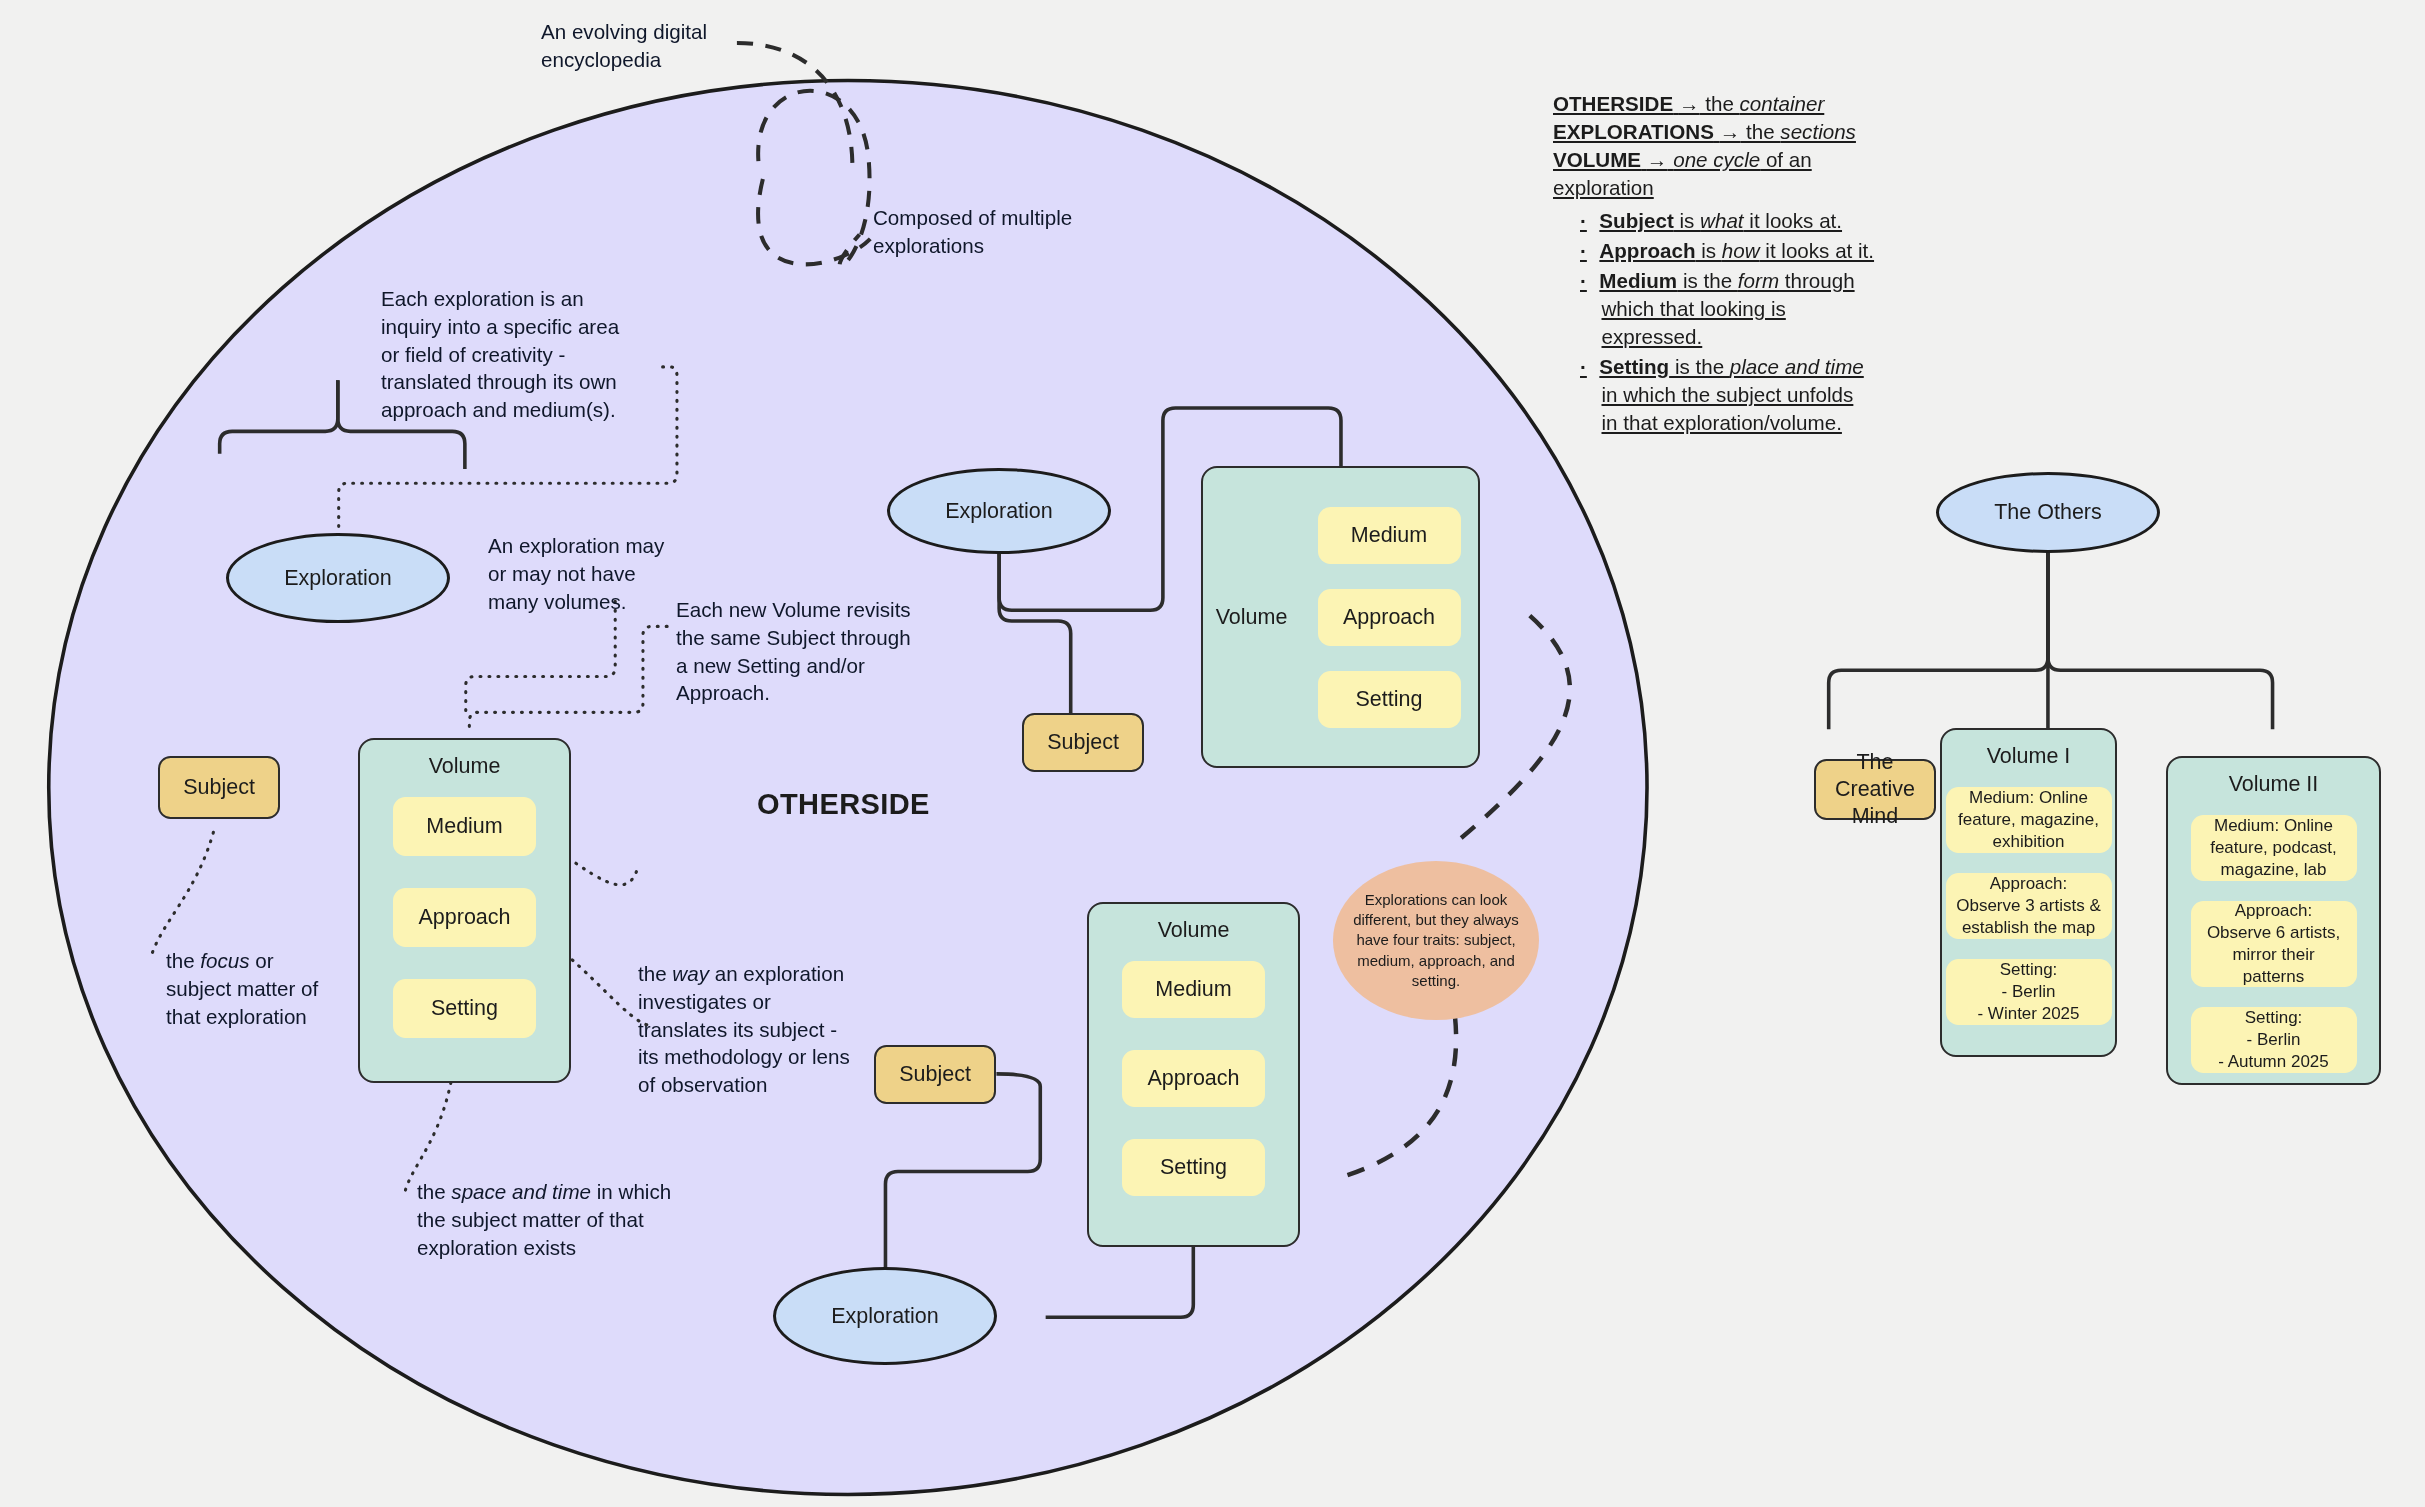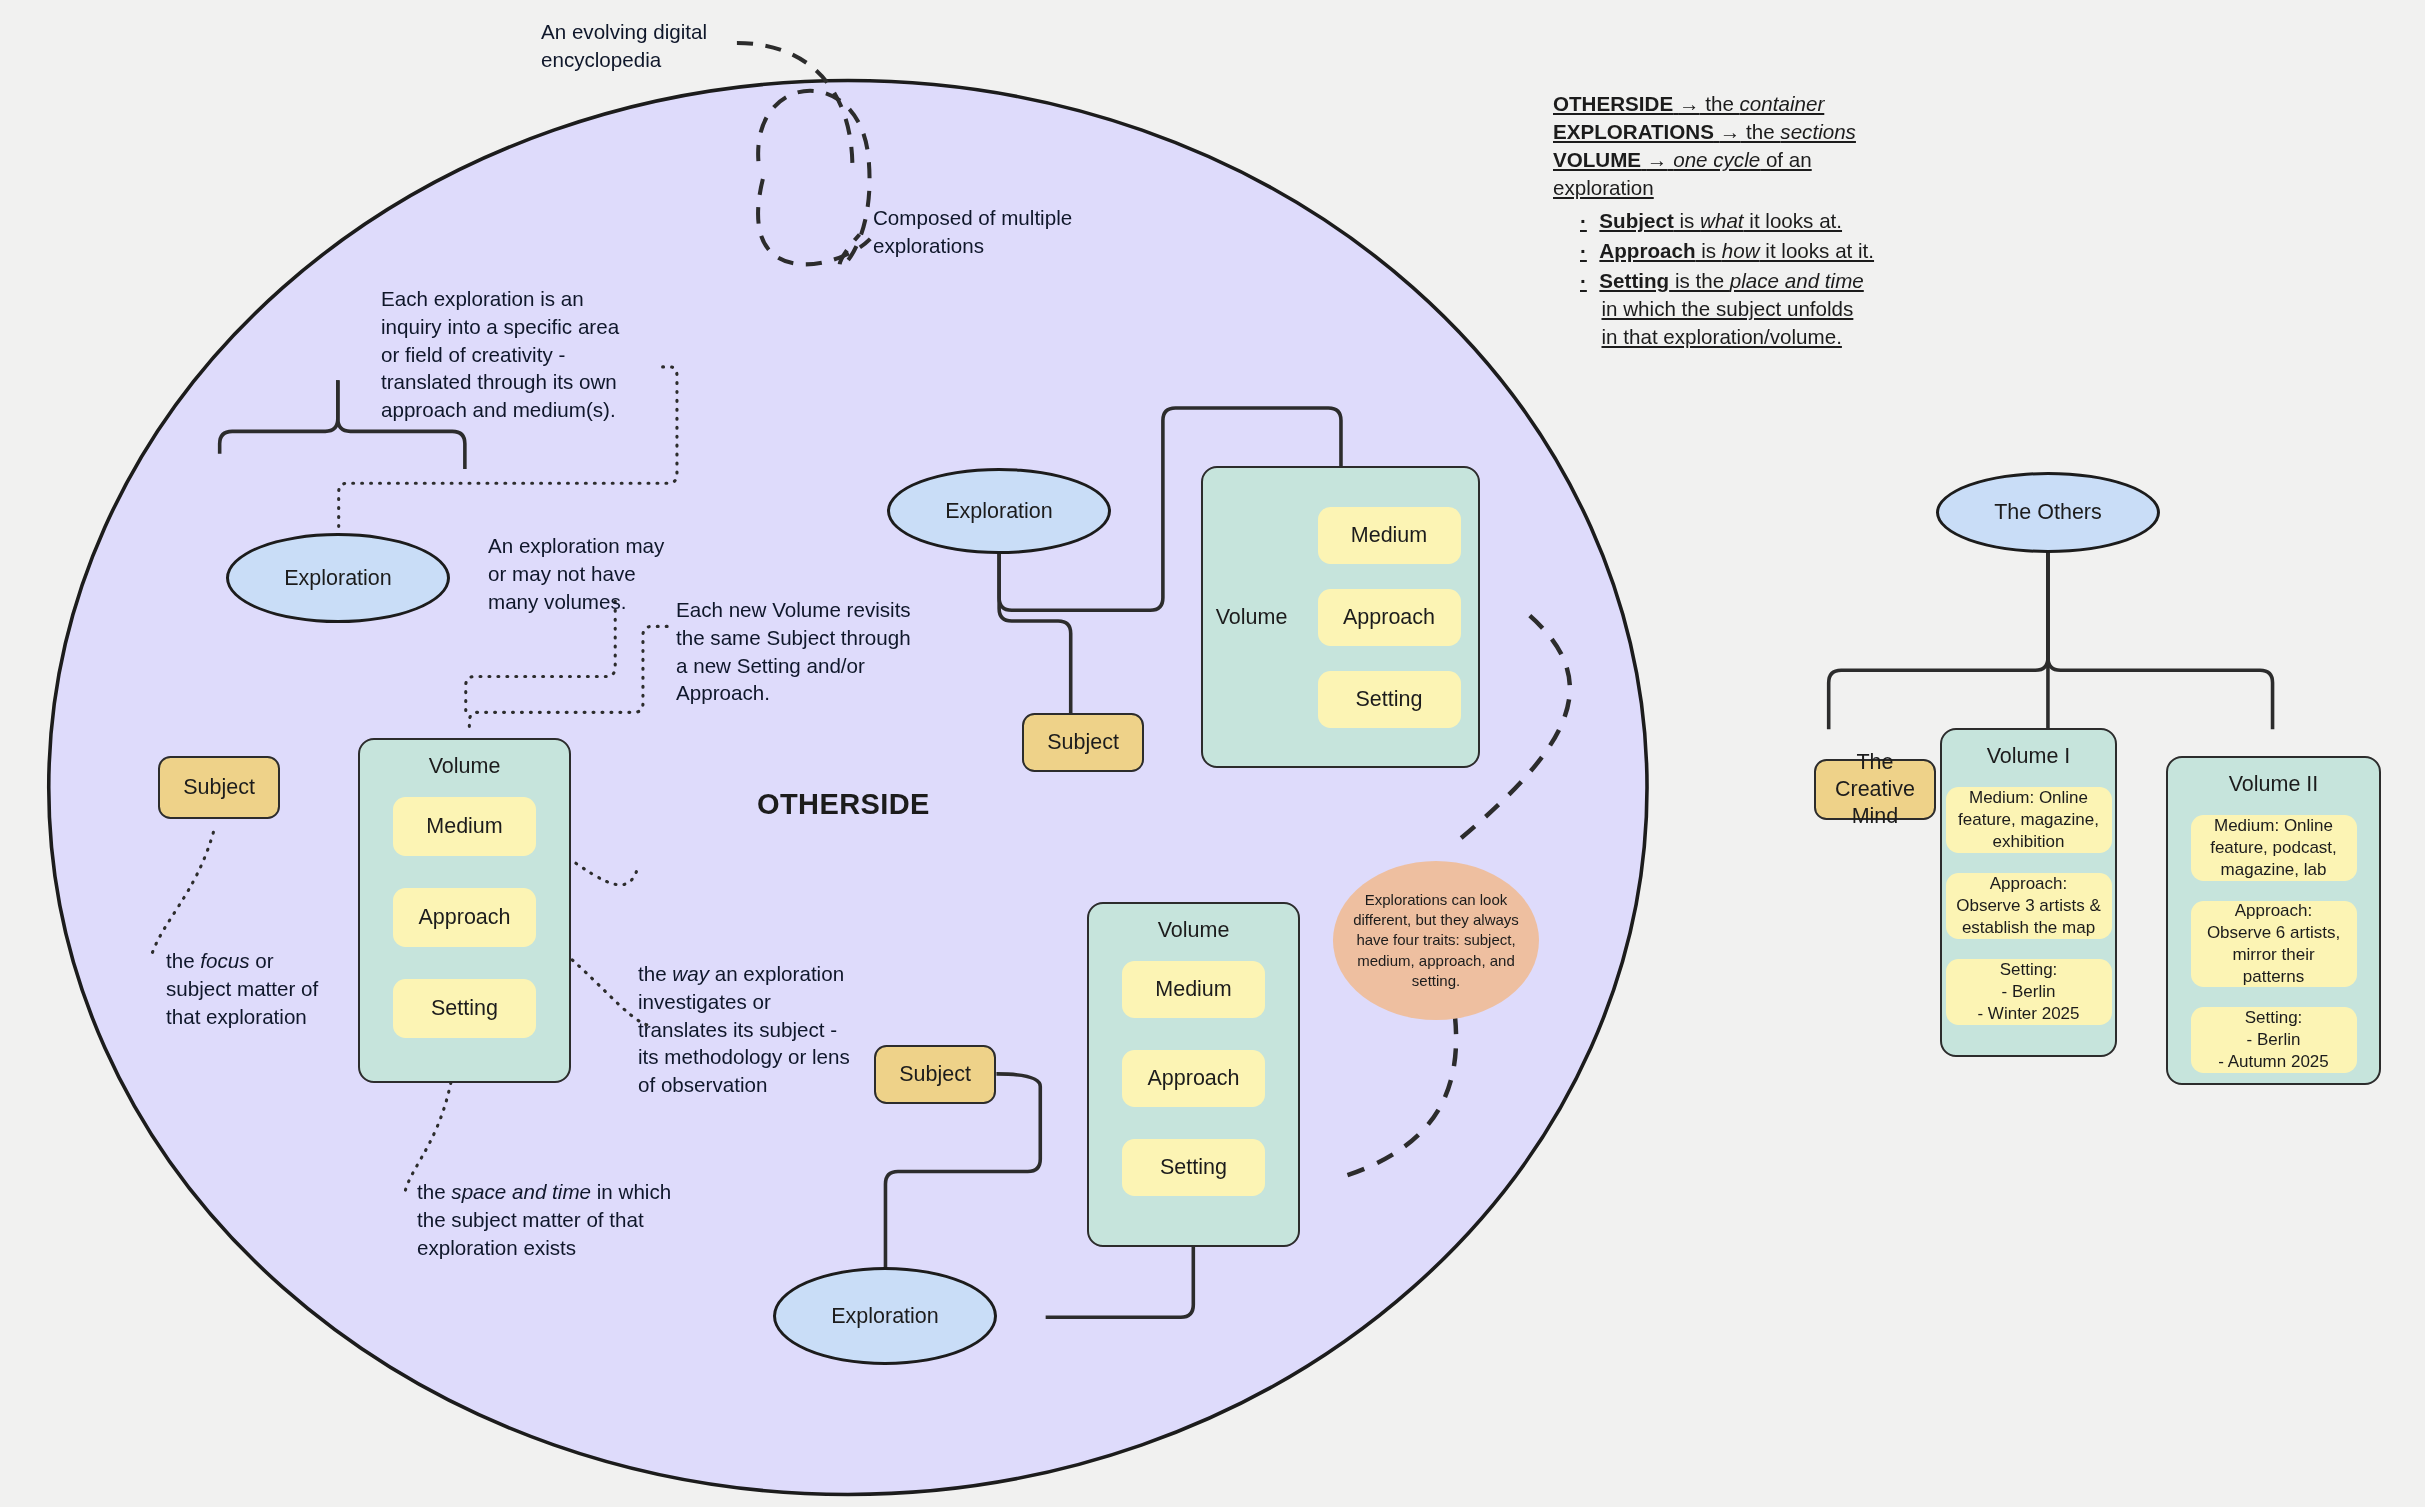--- a/index.html
+++ b/index.html
@@ -165,20 +165,21 @@
       <b>EXPLORATIONS</b>
       <span>→</span><span> the </span><i>sections</i><span></span>
     </div>
     <div class="lrow">
       <b>VOLUME</b>
       <span>→</span><span>  </span><i>one cycle</i><span> of an exploration</span>
     </div>
     <ul>
       <li><b>Subject</b><span> is </span><i>what</i><span> it looks at.</span></li>
       <li><b>Approach</b><span> is </span><i>how</i><span> it looks at it.</span></li>
+      <li><b>Medium</b><span> is the </span><i>form</i><span> through which that looking is expressed.</span></li>
       <li><b>Setting</b><span> is the </span><i>place and time</i><span> in which the subject unfolds in that exploration/volume.</span></li>
     </ul>
   </div>
 
   <div class="node ellipse" style="left:1936px;top:472px;width:224px;height:81px;">The Others</div>
 
   <div class="node subject" style="left:1767px;top:759px;width:122px;height:61px;line-height:1.25;margin-left:47px;">The Creative Mind</div>
 
   <div class="node volbox" style="left:1940px;top:728px;width:177px;height:329px;">
     <div class="voltitle">Volume I</div>

